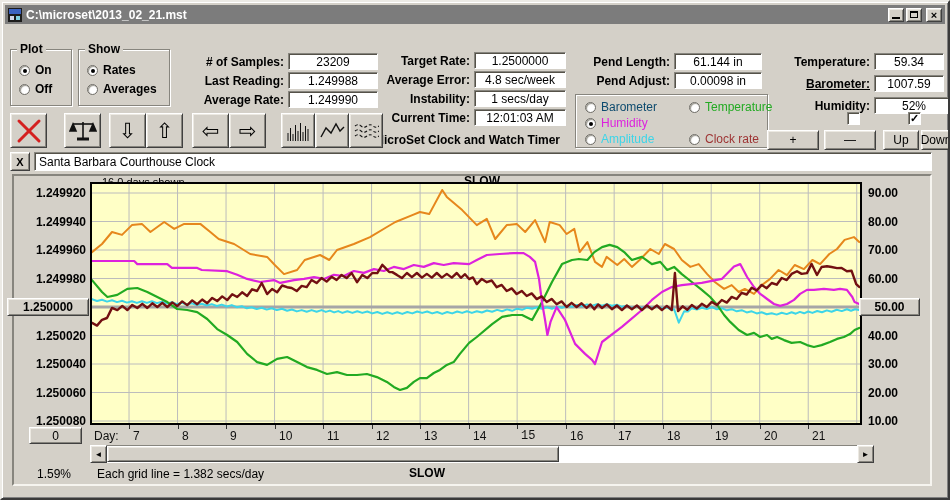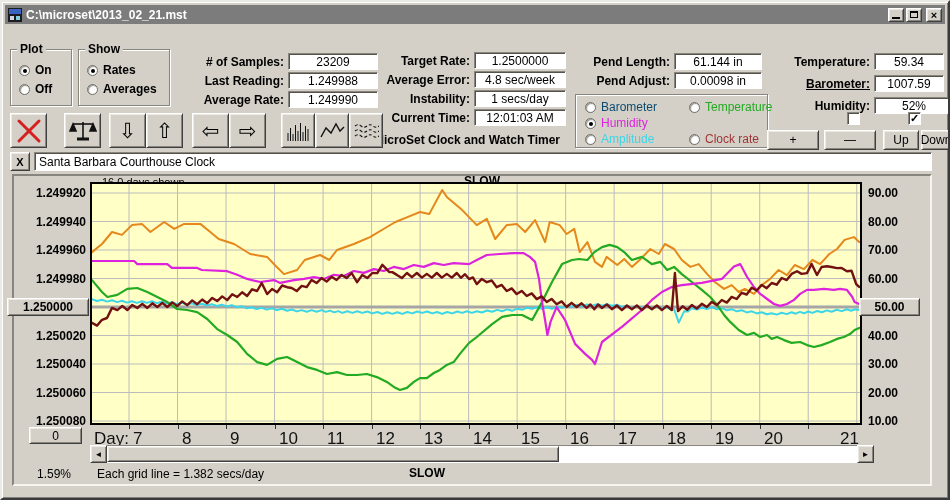--- a/index.html
+++ b/index.html
@@ -33,21 +33,21 @@
   .toolbtn{position:absolute;width:37px;height:35px;display:flex;align-items:center;justify-content:center;}
   .arrow-glyph{font-size:21px;line-height:1;color:#000;}
   .namebox{position:absolute;height:19px;background:#fff;border:1px solid;border-color:#87857e #ffffff #ffffff #87857e;
     box-shadow:inset 1px 1px 0 #555249;font-size:12px;padding:0 4px;outline:none;}
   .chart-panel{position:absolute;left:10px;top:172px;width:920px;height:312px;background:#d4d0c8;
     border:2px solid;border-color:#87857e #f6f4ef #f6f4ef #87857e;}
   .plot-frame{position:absolute;left:88px;top:180px;width:772px;height:243px;border:2px solid #000;background:#ffffc6;}
   .axis-lbl{position:absolute;font-size:12px;font-weight:bold;height:14px;line-height:14px;white-space:nowrap;}
   .annot{position:absolute;font-size:11px;white-space:nowrap;}
   .daytick{position:absolute;width:1px;height:4px;background:#333;}
-  .daynum{position:absolute;font-size:17px;color:#111;white-space:nowrap;}
+  .daynum{position:absolute;font-size:12px;color:#111;white-space:nowrap;}
   .hscroll{position:absolute;left:88px;top:443px;width:784px;height:18px;display:flex;}
   .sb-btn{width:17px;height:18px;display:flex;align-items:center;justify-content:center;font-size:8px;color:#000;flex:0 0 auto;}
   .sb-track{flex:1;position:relative;background:#fff;border-top:1px solid #87857e;border-bottom:1px solid #fff;}
   .sb-thumb{position:absolute;left:0;top:0;width:452px;height:100%;}
 </style>
 </head>
 <body>
 
 <div class="window">
 
@@ -294,33 +294,33 @@
       <div class="daynum" style="left: 277px; top: 427px;">10</div>
       <div class="daytick" style="left: 321px; top: 423px;"></div>
       <div class="daynum" style="left: 325px; top: 427px;">11</div>
       <div class="daytick" style="left: 370px; top: 423px;"></div>
       <div class="daynum" style="left: 374px; top: 427px;">12</div>
       <div class="daytick" style="left: 418px; top: 423px;"></div>
       <div class="daynum" style="left: 422px; top: 427px;">13</div>
       <div class="daytick" style="left: 467px; top: 423px;"></div>
       <div class="daynum" style="left: 471px; top: 427px;">14</div>
       <div class="daytick" style="left: 515px; top: 423px;"></div>
-      <div class="daynum" style="left: 519px; top: 427px;">15</div>
+      <div class="daynum" style="left: 519px; top: 427px; font-family: Liberation Mono, monospace;">15</div>
       <div class="daytick" style="left: 564px; top: 423px;"></div>
       <div class="daynum" style="left: 568px; top: 427px;">16</div>
       <div class="daytick" style="left: 612px; top: 423px;"></div>
       <div class="daynum" style="left: 616px; top: 427px;">17</div>
       <div class="daytick" style="left: 661px; top: 423px;"></div>
       <div class="daynum" style="left: 665px; top: 427px;">18</div>
       <div class="daytick" style="left: 709px; top: 423px;"></div>
       <div class="daynum" style="left: 713px; top: 427px;">19</div>
       <div class="daytick" style="left: 758px; top: 423px;"></div>
       <div class="daynum" style="left: 762px; top: 427px;">20</div>
       <div class="daytick" style="left: 806px; top: 423px;"></div>
-      <div class="daynum" style="left: 810px; top: 427px; margin-left: 28px;">21</div>
+      <div class="daynum" style="left: 810px; top: 427px;">21</div>
     </div>
 
   <div class="hscroll">
     <div class="sb-btn b-raised">◄</div>
     <div class="sb-track">
       <div class="sb-thumb b-raised"></div>
     </div>
     <div class="sb-btn b-raised">►</div>
   </div>
 

